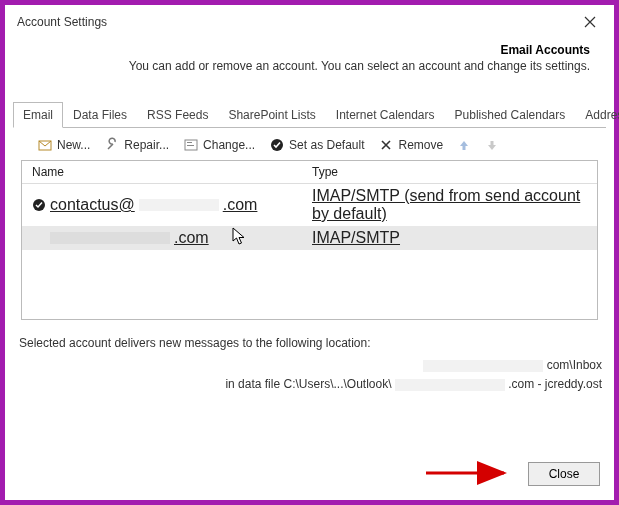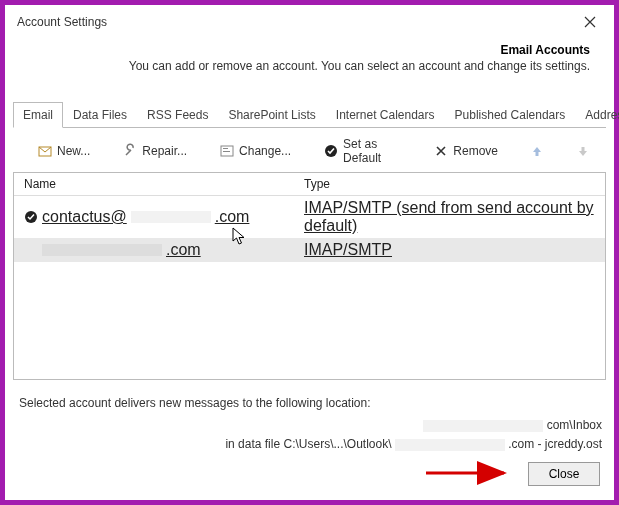--- a/index.html
+++ b/index.html
@@ -11,26 +11,26 @@
   .titlebar .close { width:28px; height:22px; display:flex; align-items:center; justify-content:center; cursor:pointer; }
 
   .header { padding:6px 24px 10px 30px;text-align:right; }
   .header .h1 { font-weight:bold; font-size:12px; color:#000; margin-bottom:2px; }
   .header .desc { font-size:12px; color:#333; padding-left:14px; }
 
   .tabs { display:flex; border-bottom:1px solid #bbb; margin:18px 8px 0 8px; position:relative; }
   .tab { padding:5px 9px; font-size:12px; color:#444; cursor:pointer; border:1px solid transparent; position:relative; top:1px; white-space:nowrap; }
   .tab.active { border:1px solid #bbb; border-bottom:1px solid #fff; background:#fff; }
 
-  .toolbar { display:flex; align-items:center; gap:20px; padding:6px 10px 4px 18px; margin:0 8px; }
+  .toolbar { display:flex; align-items:center; gap:2px; padding:6px 10px 4px 18px; margin:0 8px; }
   .tbtn { display:flex; align-items:center; gap:4px; padding:3px 6px; font-size:12px; color:#333; cursor:pointer; }
   .tbtn svg { flex:none; }
   .tbtn.disabled { opacity:.45; cursor:default; }
 
-  .listbox { border:1px solid #bbb; margin:0 8px; height:208px; background:#fff; position:relative; }
+  .listbox { border:1px solid #bbb; margin:0 16px; height:160px; background:#fff; position:relative; }
   .listhead { display:flex; border-bottom:1px solid #ddd; font-size:12px; }
   .listhead .col { padding:4px 10px; }
   .col-name { width:280px; }
   .col-type { flex:1; }
   .row { display:flex; font-size:16px; padding:1px 0;text-decoration:underline; }
   .row .cell { padding:2px 10px; display:flex; align-items:center; gap:4px; }
   .row.sel { background:#e8e8e8; }
   .blur { position:relative; display:inline-block; }
   .blurbox { position:absolute; background:#f2f2f2; }
 

